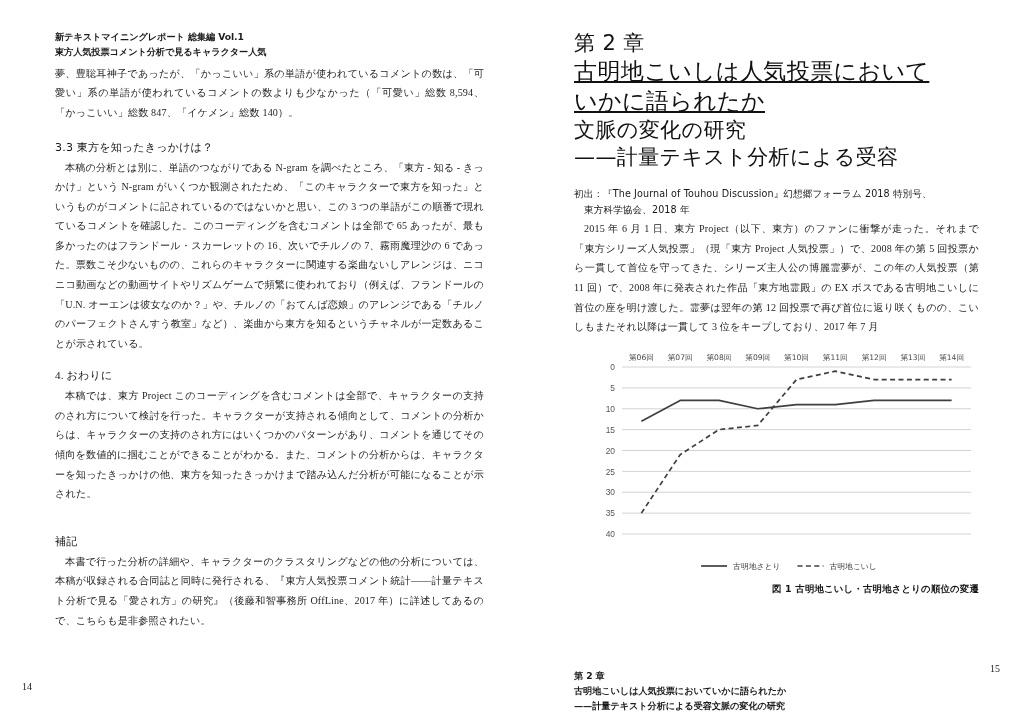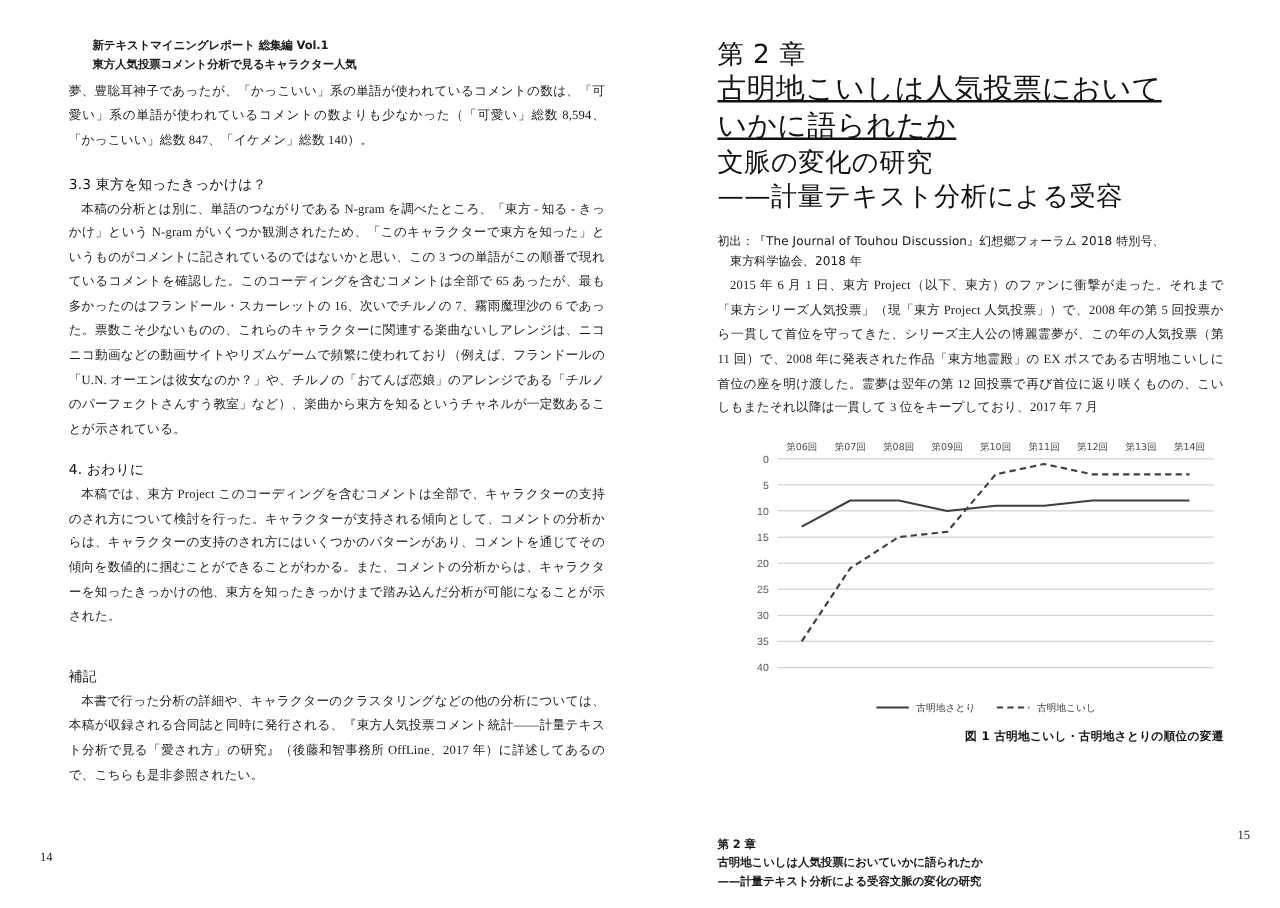--- a/index.html
+++ b/index.html
@@ -31,21 +31,20 @@
 
   
   .runhead {
     font-family: "DejaVu Sans", "Liberation Sans", sans-serif;
     font-size: 9.2px;
     font-weight: bold;
     line-height: 1.62;
     letter-spacing: -0.1px;
     color: #1b1b1b;
     margin-bottom: 4px;
-    margin-left: 19px;
   }
   .runhead div { white-space: nowrap; }
 
   
   .para {
     font-size: 10.1px;
     line-height: 1.94;
     text-align: justify;
     text-justify: inter-character;
     letter-spacing: 0.15px;
@@ -56,21 +55,21 @@
 
   
   .h-sec {
     font-family: "DejaVu Sans", "Liberation Sans", sans-serif;
     font-size: 11px;
     font-weight: 400;
     letter-spacing: 0.2px;
     color: #141414;
     margin: 17px 0 3px 0;
   }
-  .h-sec.tight { margin-top: 15px; }
+  .h-sec.tight { margin-top: 15px; font-family: Liberation Serif, serif; }
   .h-sec.spaced { margin-top: 30px; }
 
   
   .chapter-head {
     font-family: "DejaVu Sans", "Liberation Sans", sans-serif;
     font-weight: 400;
     color: #111;
     line-height: 1.30;
     letter-spacing: 0.4px;
   }
@@ -106,21 +105,21 @@
   }
 
   
   .folio {
     position: absolute;
     bottom: 34px;
     font-family: "Liberation Serif", serif;
     font-size: 10px;
     color: #222;
   }
-  .folio-left  { left: 32px; }
+  .folio-left  { left: 22px; }
   .folio-right { right: 24px; bottom: 52px; }
 
   .footer-block {
     position: absolute;
     left: 62px;
     bottom: 12px;
     font-family: "DejaVu Sans", "Liberation Sans", sans-serif;
     font-size: 9.2px;
     font-weight: bold;
     line-height: 1.62;

